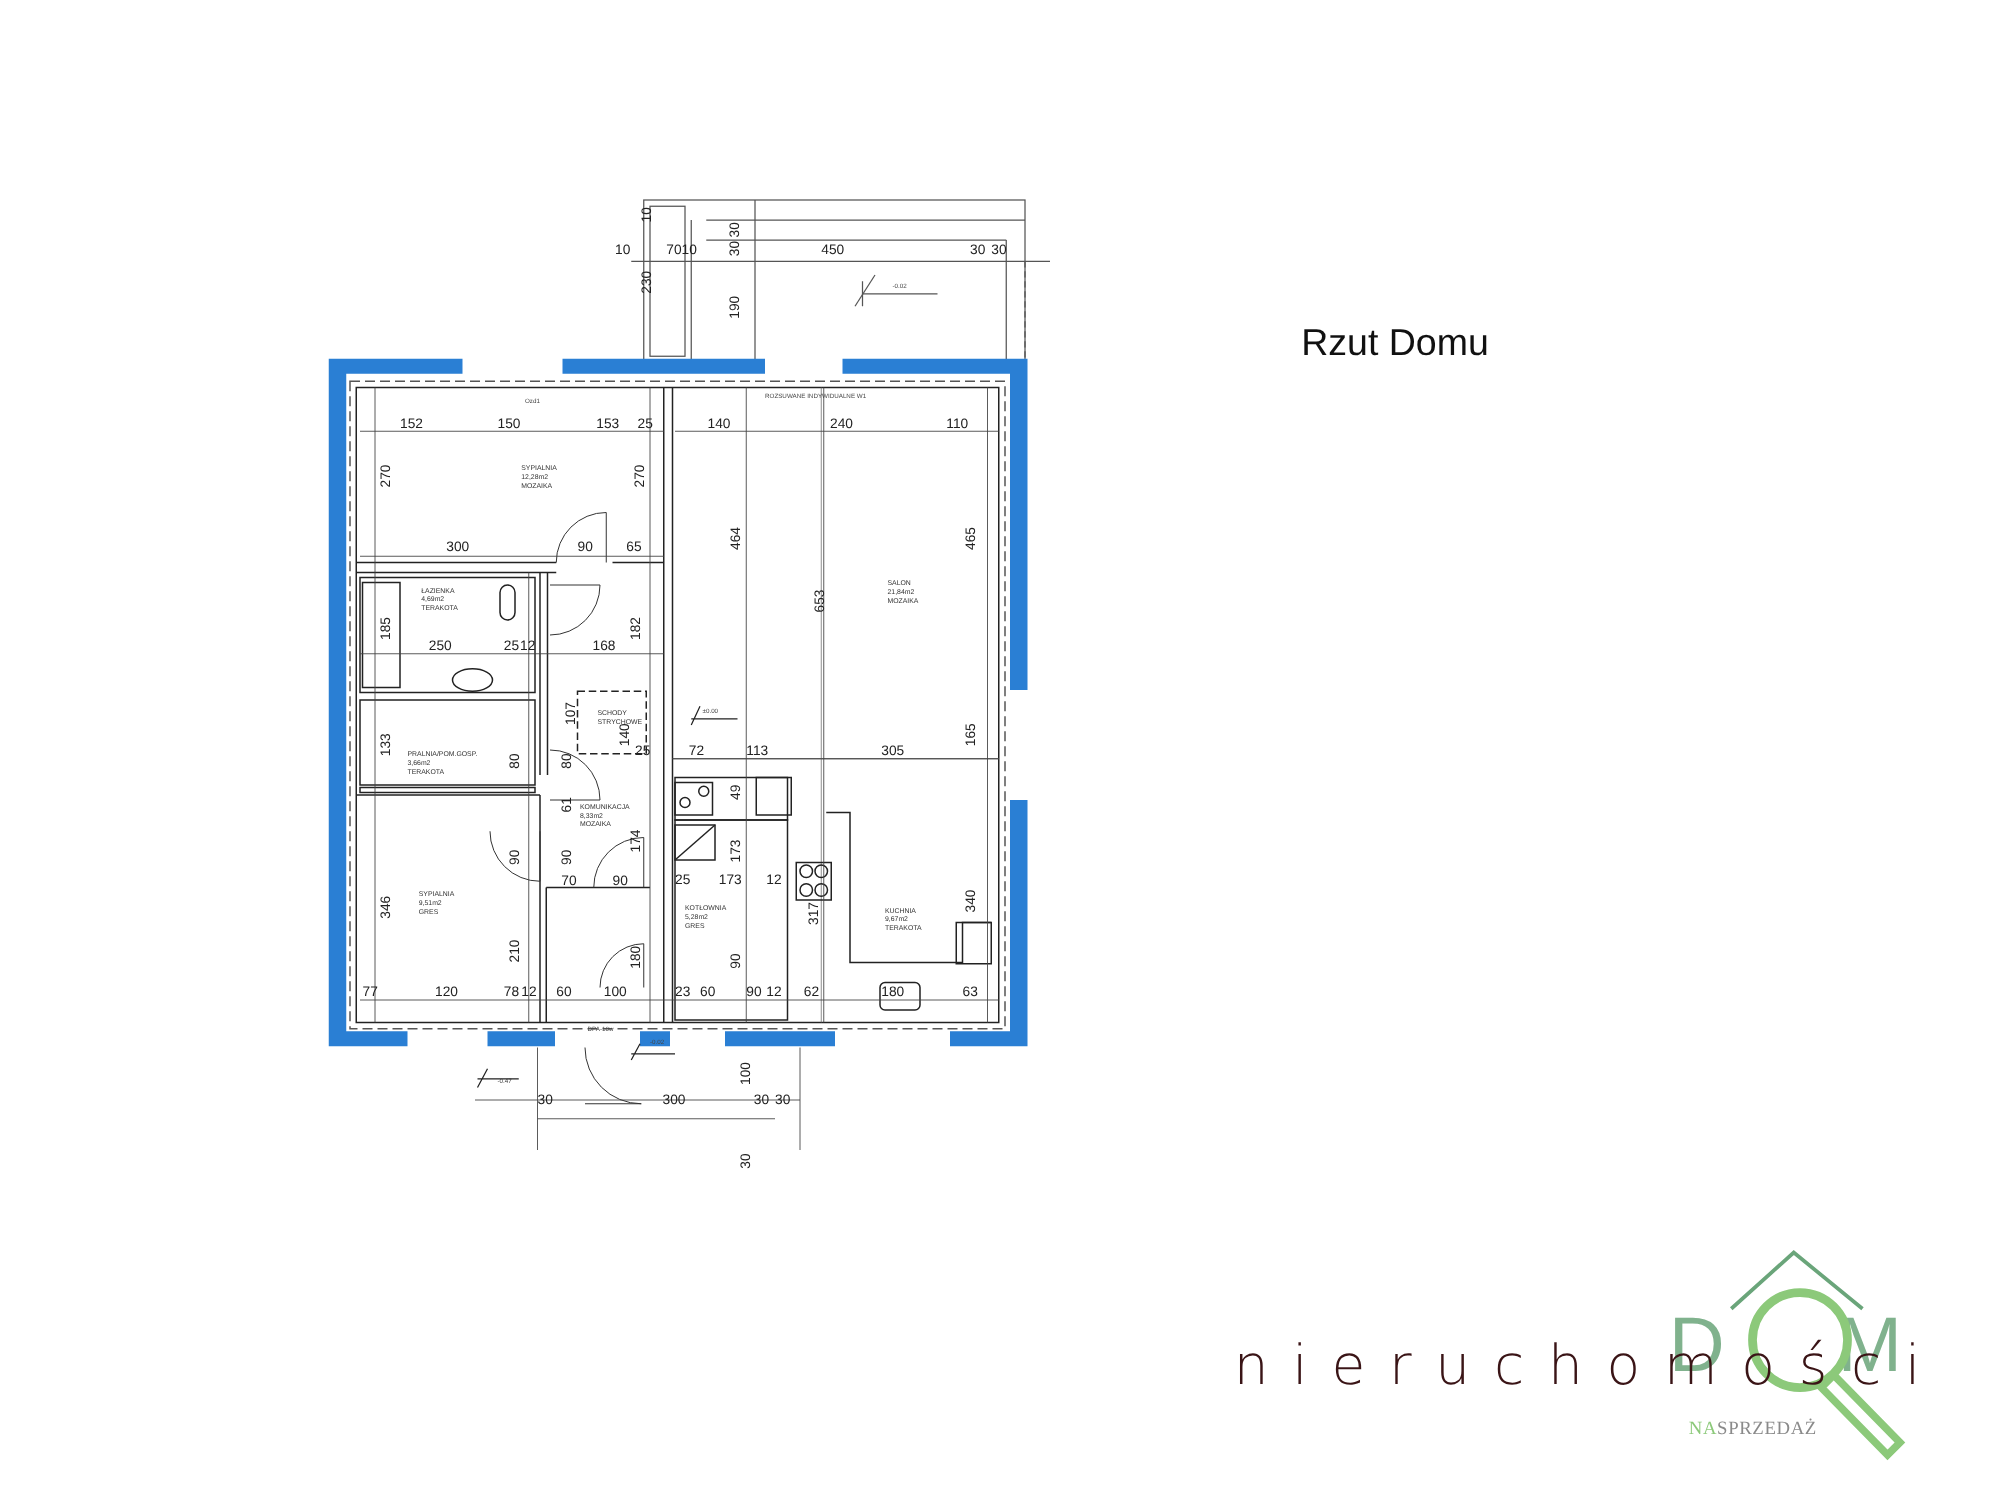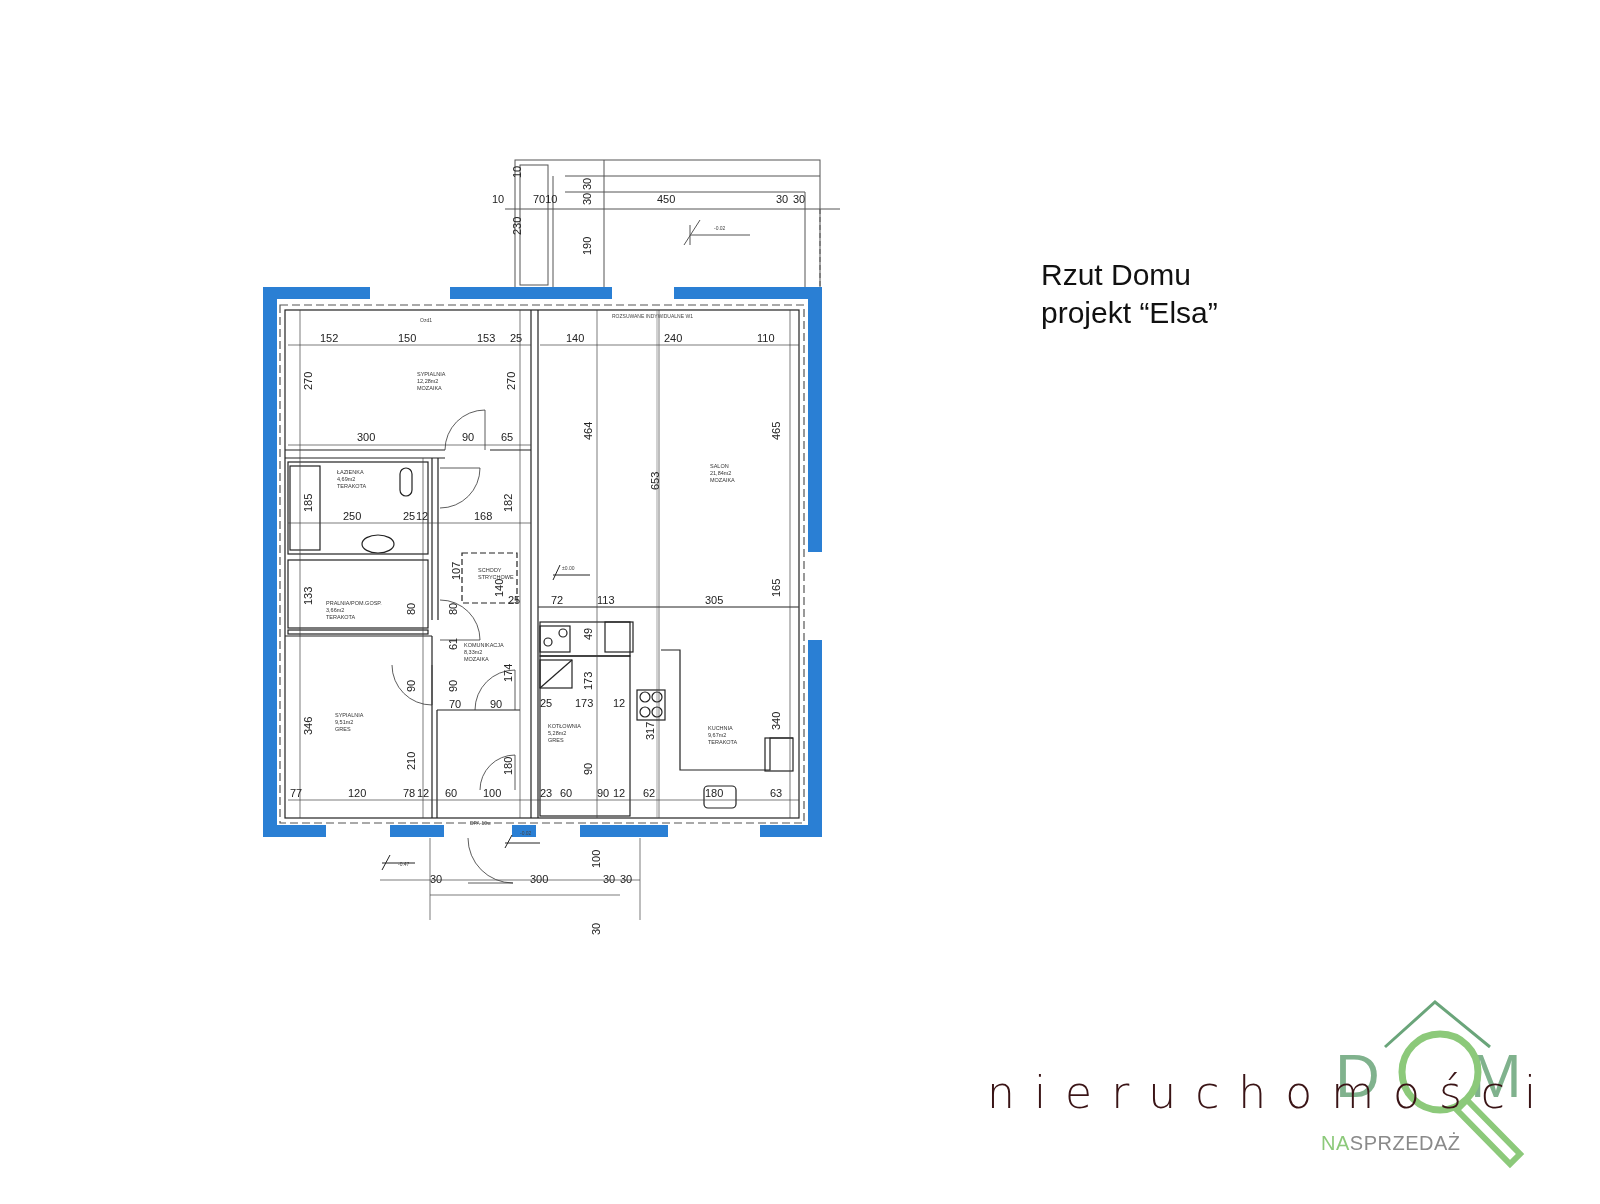--- a/index.html
+++ b/index.html
@@ -7,21 +7,21 @@
   #plan{position:absolute;left:0;top:0;width:1600px;height:1204px;}
   .dim{font-family:"Liberation Sans",sans-serif;font-size:11px;fill:#222;}
   .lbl{font-family:"Liberation Sans",sans-serif;font-size:5.5px;fill:#333;}
   .tiny{font-family:"Liberation Sans",sans-serif;font-size:5px;fill:#444;}
   .info{position:absolute;left:1041px;top:256px;color:#111;font-family:"Liberation Sans",sans-serif;font-size:30px;line-height:38px;}
   .info .l{display:block;white-space:nowrap;}
   .info .gap{height:38px;}
   .logo{position:absolute;left:985px;top:962px;width:580px;height:210px;}
   .brand{position:absolute;left:0;top:2px;font-family:"Liberation Serif",serif;font-size:92px;letter-spacing:3px;color:#4a1216;line-height:100px;}
   .sub{position:absolute;left:2px;top:106px;font-family:"DejaVu Sans",sans-serif;font-weight:300;font-size:44px;letter-spacing:19px;color:#3a1416;line-height:50px;}
-  .sale{position:absolute;left:336px;top:170px;font-family:Liberation Sans, sans-serif;font-size:20px;letter-spacing:0.5px;line-height:22px;}
+  .sale{position:absolute;left:366px;top:170px;font-family:Liberation Serif, serif;font-size:15px;letter-spacing:0.5px;line-height:22px;}
   .sale .na{color:#8cc97a;}
   .sale .sp{color:#8a8a8a;}
   .dom{position:absolute;left:330px;top:0;width:250px;height:210px;}
 </style>
 </head>
 <body>
 
 <svg id="plan" viewBox="0 0 1600 1204" xmlns="http://www.w3.org/2000/svg">
 
   <g fill="none" stroke="#555" stroke-width="1">
@@ -251,21 +251,20 @@
 
   <g stroke="#222" fill="none" stroke-width="1">
     <path d="M553 580 L560 565 M553 575 H590"></path>
     <path d="M505 848 L512 835 M505 843 H540"></path>
     <path d="M382 870 L390 855 M382 863 H415"></path>
   </g>
 </svg>
 
 <div class="info">
   <span class="l">Rzut Domu</span>
-  <span class="l">projekt “Elsa”</span>
   <div class="gap"></div>
 </div>
 
 <div class="logo">
   <svg class="dom" viewBox="0 0 250 210">
     <path d="M70 85 L120 40 L175 85" fill="none" stroke="#6aa57a" stroke-width="3"></path>
     <text x="20" y="135" font-family="Liberation Sans, sans-serif" font-size="62" fill="#6aa57a" opacity="0.85">D</text>
     <text x="155" y="135" font-family="Liberation Sans, sans-serif" font-size="62" fill="#6aa57a" opacity="0.85">M</text>
     <circle cx="125" cy="110" r="38" fill="none" stroke="#8cc97a" stroke-width="7"></circle>
     <path d="M152 138 L205 192 L195 202 L142 148 Z" fill="none" stroke="#8cc97a" stroke-width="6"></path>

